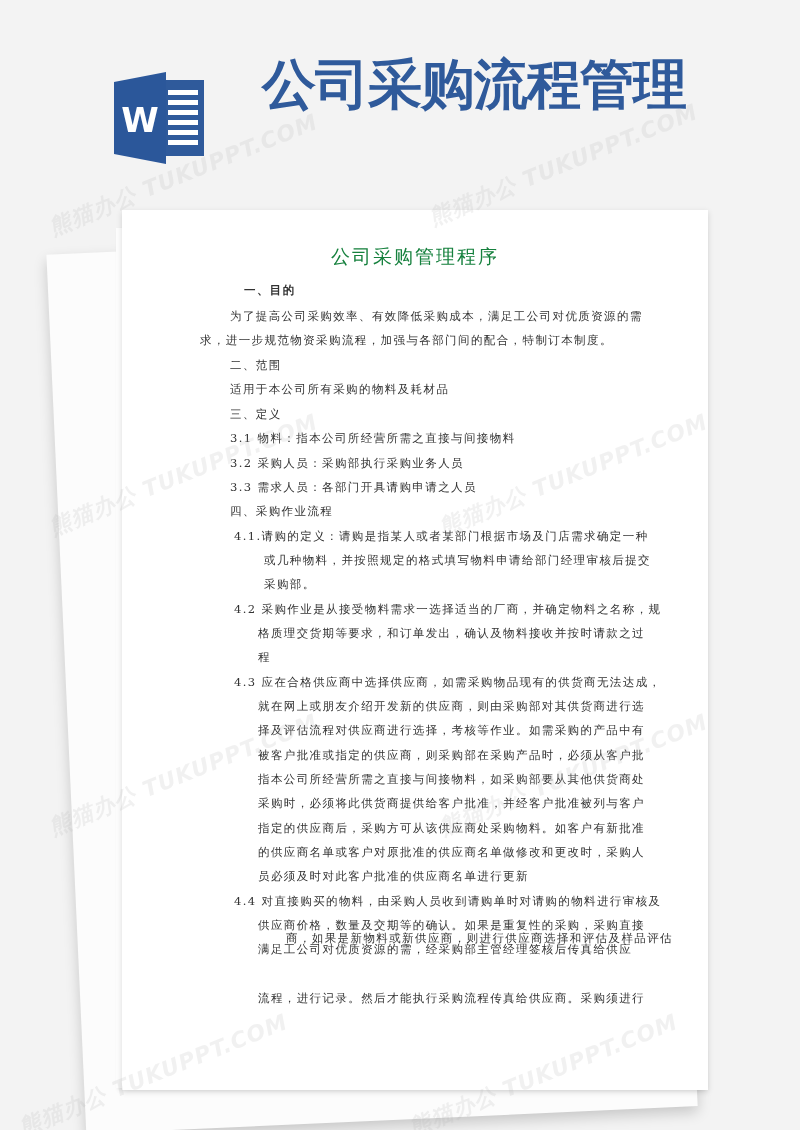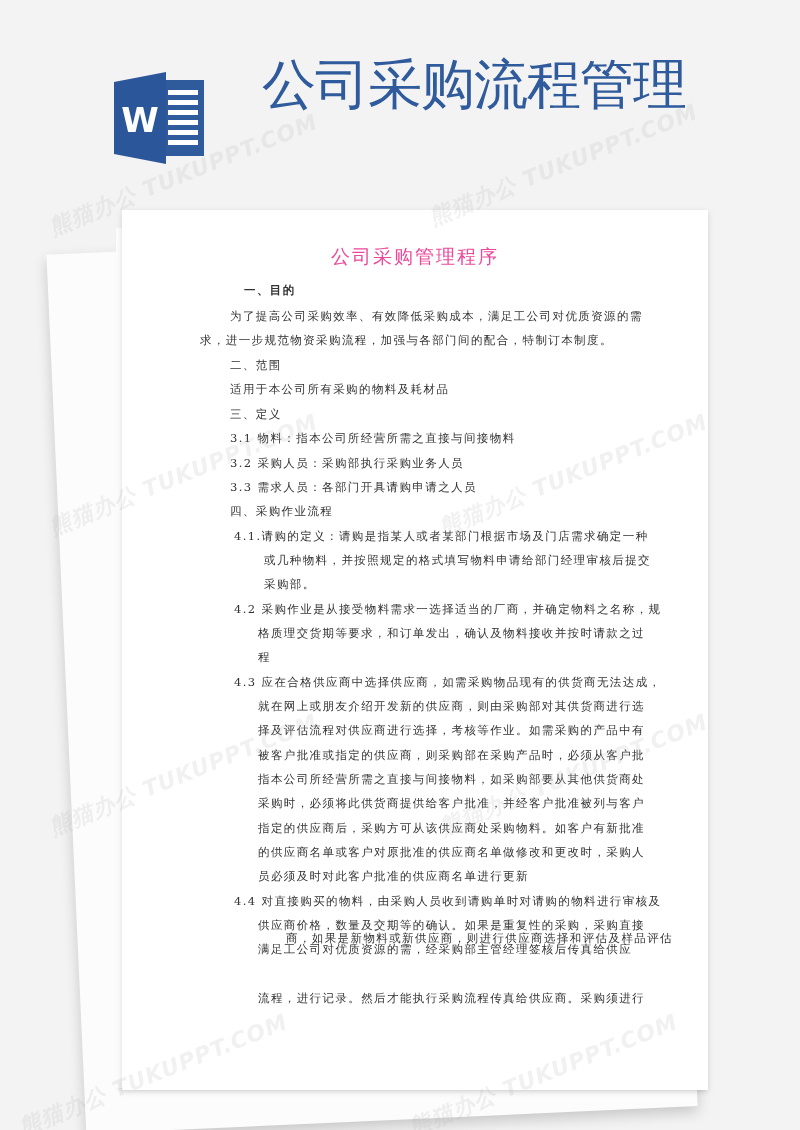--- a/index.html
+++ b/index.html
@@ -20,21 +20,21 @@
     }
     .hero-title {
       position: absolute;
       left: 262px; top: 56px;
       width: 460px;
       font-family: "DejaVu Sans", "Liberation Sans", sans-serif;
       color: #2f5a9b;
       font-size: 54px;
       line-height: 58px;
       letter-spacing: -1px;
-      font-weight: normal;
+      font-weight: bold;
     }
 
     
     .page-back {
       position: absolute;
       left: 86px; top: 240px;
       width: 612px; height: 880px;
       background: #fcfcfc;
       transform: rotate(-2.6deg);
       transform-origin: 50% 100%;
@@ -55,21 +55,21 @@
       box-shadow: 0 2px 6px rgba(0,0,0,0.14);
       color: #2a2a2a;
     }
     .doc-title {
       position: absolute;
       left: 0; right: 0;
       top: 34px;
       text-align: center;
       font-size: 19px;
       letter-spacing: 2px;
-      color: #ec4899;
+      color: #15803d;
     }
     .body-text {
       position: absolute;
       left: 0; top: 60px; width: 586px;
       font-size: 11.5px;
       letter-spacing: 1.4px;
       color: #333;
     }
     .line {
       position: absolute;

